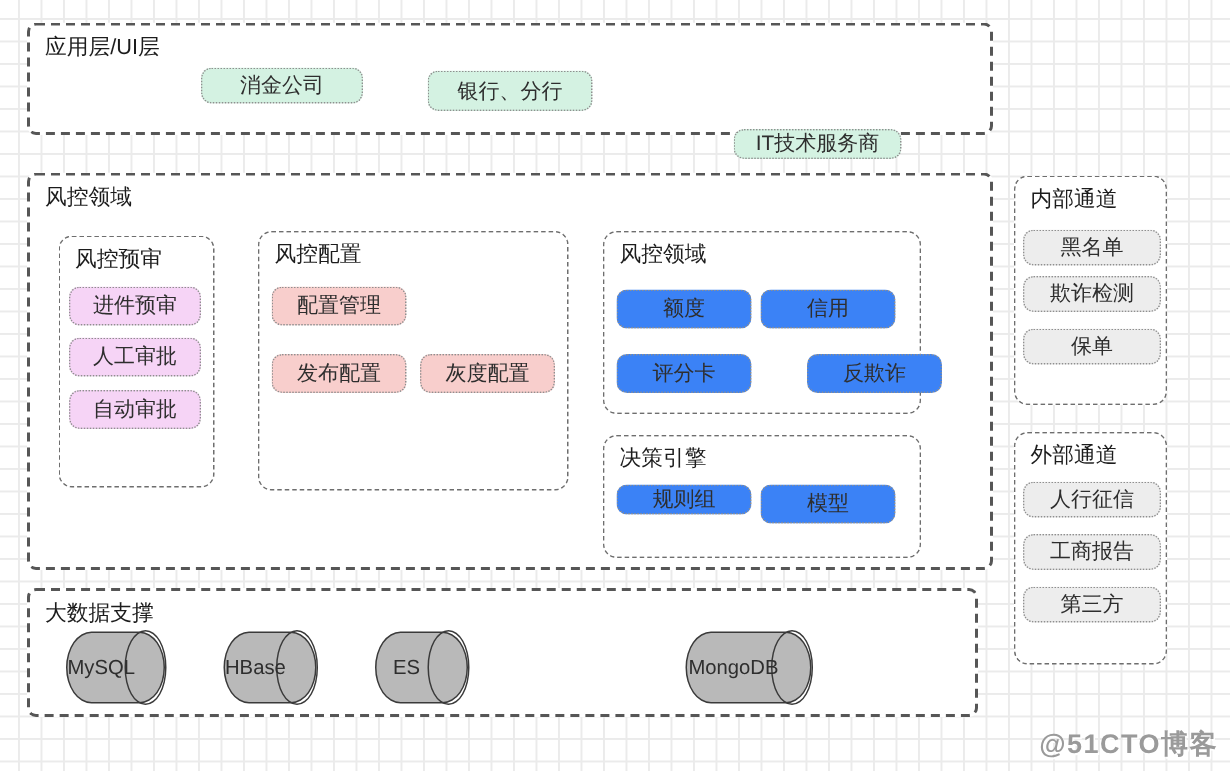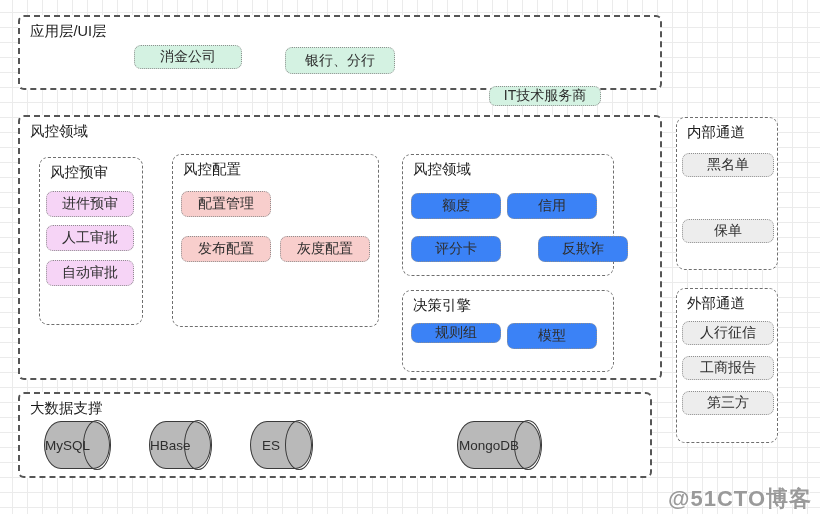--- a/index.html
+++ b/index.html
@@ -51,21 +51,21 @@
     border:1.6px solid #3a3a3a; border-radius:50%;
     background:transparent;
   }
   .cylinder .cyl-label {
     position:absolute; left:0; right:20px; top:50%;
     transform:translateY(-50%);
     text-align:center; font-size:13.5px; color:#2e2e2e; white-space:nowrap;
   }
   .watermark {
     position:absolute; top:484px; right:8px;
-    font-size:22px; font-weight:bold; color:#9a9a9a;
+    font-size:18px; font-weight:bold; color:#9a9a9a;
     text-shadow:1px 1px 0 #ffffff;
     letter-spacing:1px;
   }
 </style>
 </head>
 <body>
 
 <div class="canvas">
 
   <div class="container" style="left:18px; top:15px; width:644px; height:75px;">
@@ -103,20 +103,21 @@
     <div class="group" style="left:382px; top:173px; width:212px; height:82px;">
       <div class="layer-label">决策引擎</div>
       <div class="chip lgreen" style="left:8px; top:32px; width:90px; height:20px;">规则组</div>
       <div class="chip lgreen" style="left:104px; top:32px; width:90px; height:26px;">模型</div>
     </div>
   </div>
 
   <div class="group" style="left:676px; top:117px; width:102px; height:153px;">
     <div class="layer-label">内部通道</div>
     <div class="chip gray" style="left:5px; top:35px; width:92px; height:24px;">黑名单</div>
+    <div class="chip gray" style="left:5px; top:66px; width:92px; height:24px;">欺诈检测</div>
     <div class="chip gray" style="left:5px; top:101px; width:92px; height:24px;">保单</div>
   </div>
 
   <div class="group" style="left:676px; top:288px; width:102px; height:155px;">
     <div class="layer-label">外部通道</div>
     <div class="chip gray" style="left:5px; top:67px; width:92px; height:24px;">工商报告</div>
     <div class="chip gray" style="left:5px; top:32px; width:92px; height:24px;">人行征信</div>
     <div class="chip gray" style="left:5px; top:102px; width:92px; height:24px;">第三方</div>
   </div>
 

